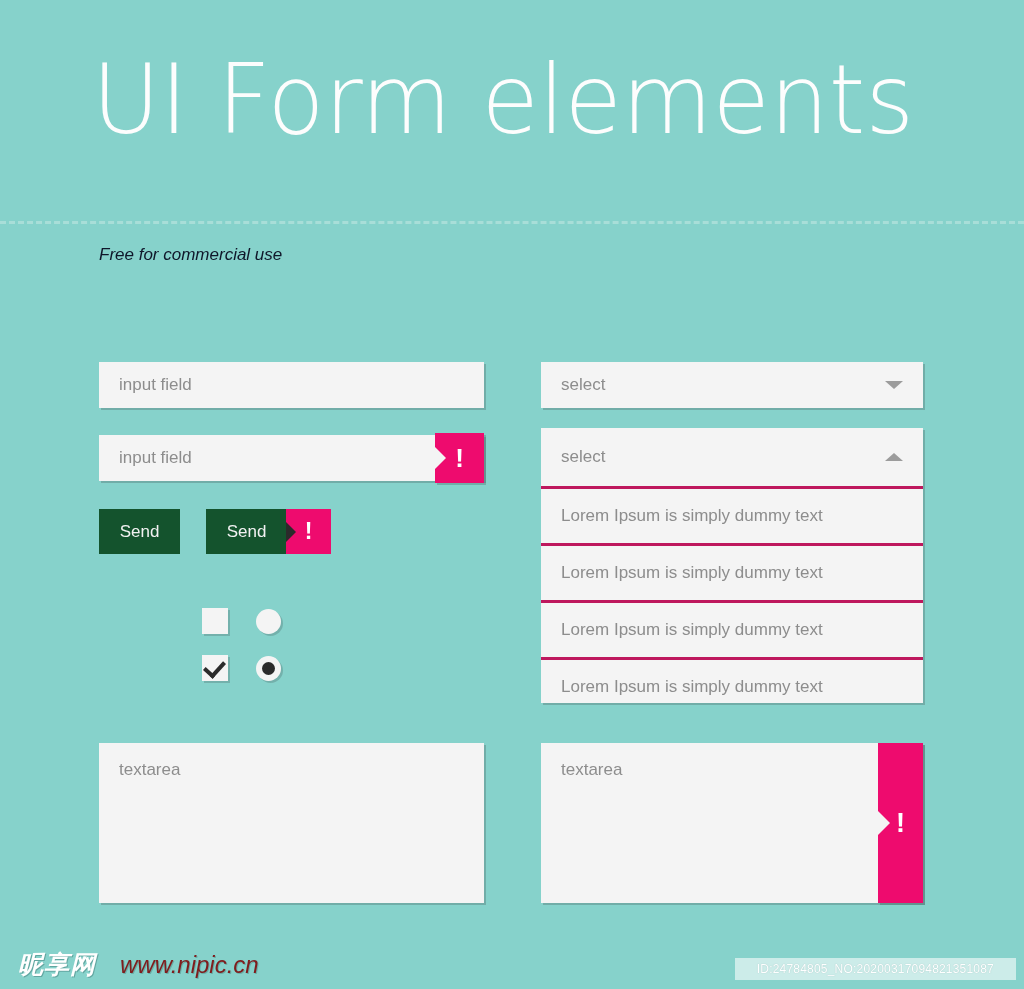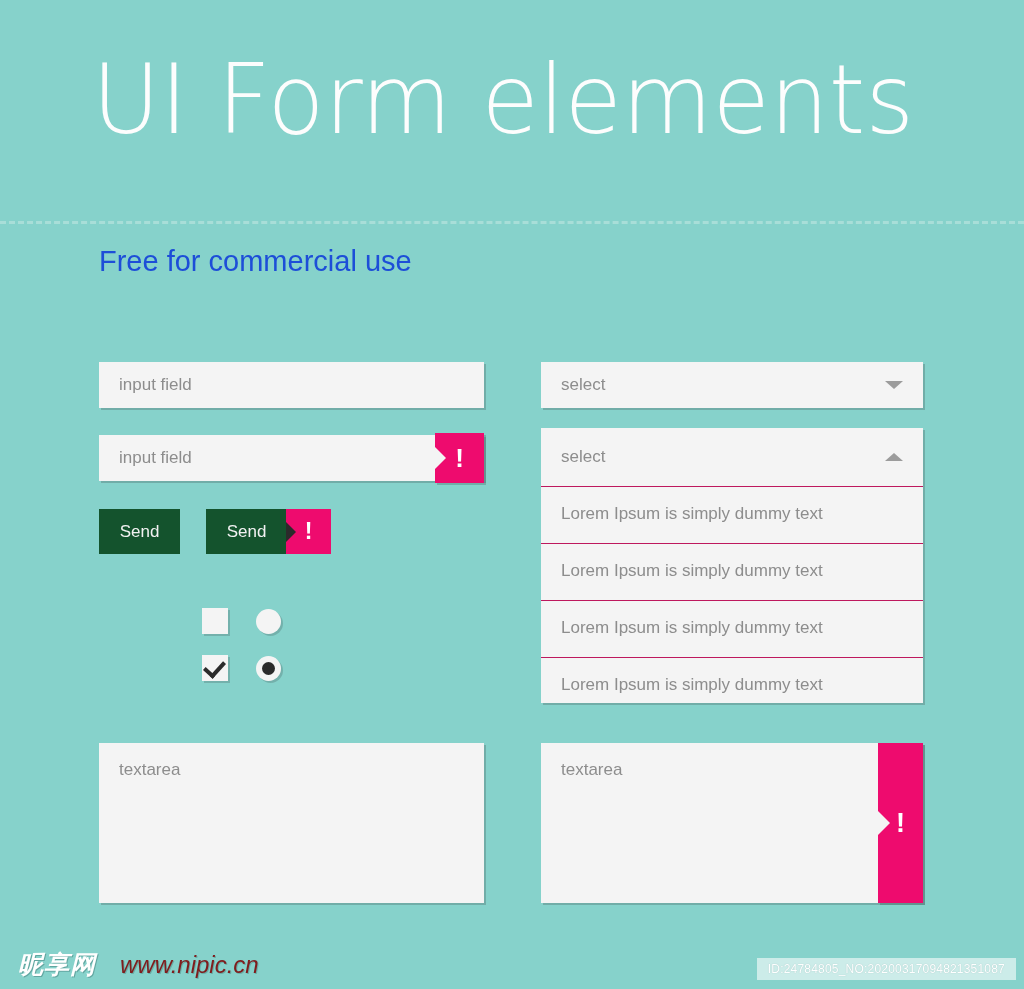--- a/index.html
+++ b/index.html
@@ -38,22 +38,23 @@
     top: 221px;
     width: 1024px;
     height: 0;
     border-top: 3px dashed #a8ded8;
   }
 
   .subtitle {
     position: absolute;
     left: 99px;
     top: 245px;
-    font-size: 29px;
-    color: #1d4ed8;
+    font-size: 17px;
+    font-style: italic;
+    color: #0f172a;
     white-space: nowrap;
   }
 
   
   .form-area {
     position: absolute;
     left: 0;
     top: 0;
     width: 1024px;
     height: 730px;
@@ -214,21 +215,21 @@
   }
   #select-open .select-header {
     position: relative;
     height: 58px;
   }
   #select-open .select-header .field-text { top: 19px; }
 
   .option-row {
     position: relative;
     height: 57px;
-    border-top: 1px solid #be185d;
+    border-top: 3px solid #be185d;
     box-sizing: border-box;
   }
   .option-row:first-of-type { border-top: none; }
   .option-label {
     position: absolute;
     left: 20px;
     top: 17px;
     font-size: 17px;
     color: #8d8d8d;
     white-space: nowrap;
@@ -283,21 +284,21 @@
     text-shadow: 1px 1px 0 rgba(70,130,125,0.45);
   }
 
   .id-badge {
     position: absolute;
     right: 8px;
     bottom: 9px;
     background: rgba(255,255,255,0.58);
     color: #ffffff;
     font-size: 12px;
-    padding: 4px 11px;
+    padding: 4px 22px;
     white-space: nowrap;
     letter-spacing: 0.2px;
     text-shadow: 0 0 1px rgba(120,160,158,0.6);
   }
 </style>
 </head>
 <body>
 
 <div class="page-title">UI Form elements</div>
 <div class="divider"></div>

